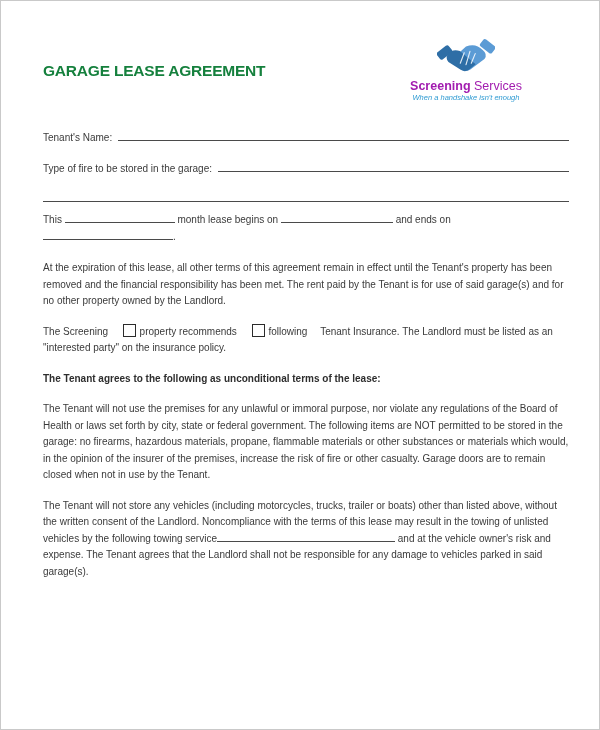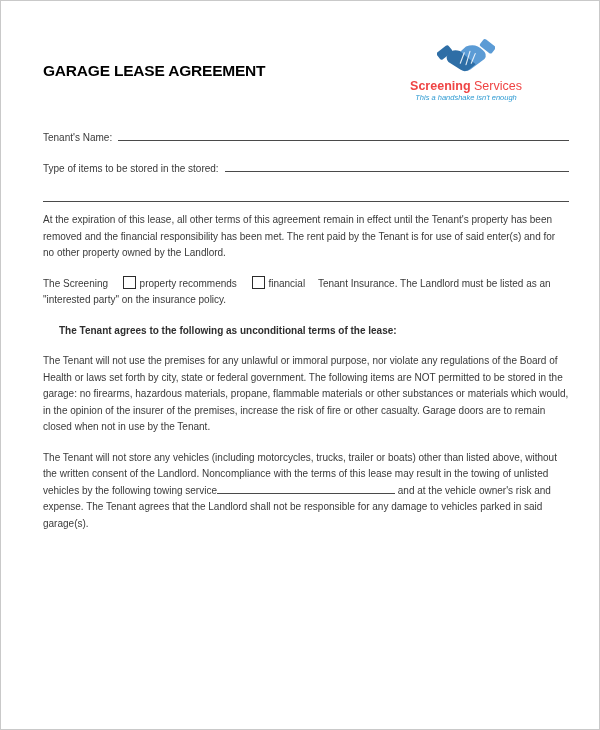--- a/index.html
+++ b/index.html
@@ -24,92 +24,100 @@
     color:var(--ink);
     overflow:hidden;
   }
   
   .header{display:flex;justify-content:space-between;align-items:flex-start;margin-bottom:26px;}
   .doc-title{
     margin:24px 0 0 0;
     font-size:15.5px;
     letter-spacing:-0.2px;
     font-weight:bold;
-    color:#000000;
+    color:#15803d;
   }
   .logo{width:150px;text-align:center;margin-right:28px;}
   .logo svg{display:block;margin:0 auto;}
-  .brand{font-size:12.5px;color:#ef4444;line-height:14px;margin-top:2px;}
+  .brand{font-size:12.5px;color:#a21caf;line-height:14px;margin-top:2px;}
   .brand .b{font-weight:bold;}
   .tagline{font-size:7.5px;font-style:italic;color:var(--tagline-blue);line-height:10px;}
   
   .field-row{display:flex;align-items:baseline;margin-bottom:13px;}
   .flabel{white-space:nowrap;padding-right:6px;}
   .fill-line{flex:1;border-bottom:1px solid var(--line);height:11px;}
   .cont-line{border-bottom:1px solid var(--line);height:11px;margin:2px 0 10px 0;}
   
   .blank{display:inline-block;border-bottom:1px solid var(--line);height:10px;vertical-align:baseline;}
   .w110{width:110px;}.w112{width:112px;}.w130{width:130px;}.w178{width:178px;}
   p{margin:0 0 14px 0;}
   .lease-line{margin-bottom:15px;}
   .checkbox{
     display:inline-block;width:11px;height:11px;
     border:1.2px solid #2b2b2b;background:#fff;
     vertical-align:-2px;margin:0 1px 0 12px;
   }
   .ins-suffix{margin-left:10px;}
-  .terms-heading{font-weight:bold;color:#2e2e2e;margin:0 0 14px 16px;font-size:10px;}
+  .terms-heading{font-weight:bold;color:#2e2e2e;margin:0 0 14px 0;font-size:10px;}
 </style>
 </head>
 <body>
 
 <div class="page">
 
   <div class="header">
     <h1 class="doc-title">GARAGE LEASE AGREEMENT</h1>
 
     <div class="logo">
       <span>
         <svg width="58" height="38" viewBox="0 0 66 42" aria-hidden="true">
           <rect x="0" y="10" width="17" height="10" rx="2.5" transform="rotate(-38 8 15)" style="fill:var(--hand-dark)"></rect>
           <rect x="49" y="3" width="17" height="10" rx="2.5" transform="rotate(38 58 8)" style="fill:var(--hand-light)"></rect>
           <path d="M52 12 Q58 17 54 22 L38 34 Q33 37 28 33.5 L15 24 L33 8 Q44 3.5 52 12 Z" style="fill:var(--hand-light)"></path>
           <path d="M13 16 Q9 21 13 25.5 L27 34.5 Q33 38 38 33 L44 28 L26 13 Q17.5 10.5 13 16 Z" style="fill:var(--hand-dark)"></path>
           <path d="M31 15 L26.5 27 M37.5 13.5 L33 28.5 M43.5 16 L39 27" stroke="#ffffff" stroke-width="1.3" stroke-linecap="round" opacity="0.85" fill="none"></path>
         </svg>
       </span>
       <div class="brand"><span class="b">Screening</span><span> Services</span></div>
-      <div class="tagline">This a handshake isn't enough</div>
+      <div class="tagline">When a handshake isn't enough</div>
     </div>
   </div>
 
   <div class="field-row">
     <span class="flabel">Tenant's Name:</span>
     <span class="fill-line"></span>
   </div>
 
 
 
 
   <div class="field-row">
-    <span class="flabel">Type of items to be stored in the stored:</span>
+    <span class="flabel">Type of fire to be stored in the garage:</span>
     <span class="fill-line"></span>
   </div>
 
   <div class="cont-line"></div>
 
+  <p class="lease-line">
+    <span>This</span>
+    <span class="blank w110"></span>
+    <span>month lease begins on</span>
+    <span class="blank w112"></span>
+    <span>and ends on</span>
+    <span class="blank w130"></span><span>.</span>
+  </p>
 
-  <p>At the expiration of this lease, all other terms of this agreement remain in effect until the Tenant's property has been removed and the financial responsibility has been met.  The rent paid by the Tenant is for use of said enter(s) and for no other property owned by the Landlord.</p>
+  <p>At the expiration of this lease, all other terms of this agreement remain in effect until the Tenant's property has been removed and the financial responsibility has been met.  The rent paid by the Tenant is for use of said garage(s) and for no other property owned by the Landlord.</p>
 
   <p>
     <span>The Screening</span>
     <span class="checkbox"></span>
     <span>property recommends</span>
     <span class="checkbox"></span>
-    <span>financial</span>
+    <span>following</span>
     <span class="ins-suffix">Tenant Insurance.  The Landlord must be listed as an "interested party" on the insurance policy.</span>
   </p>
 
   <p class="terms-heading">The Tenant agrees to the following as unconditional terms of the lease:</p>
 
 
   <p>The Tenant will not use the premises for any unlawful or immoral purpose, nor violate any regulations of the Board of Health or laws set forth by city, state or federal government.  The following items are NOT permitted to be stored in the garage: no firearms, hazardous materials, propane, flammable materials or other substances or materials which would, in the opinion of the insurer of the premises, increase the risk of fire or other casualty. Garage doors are to remain closed when not in use by the Tenant.</p>
 
   <p>
     <span>The Tenant will not store any vehicles (including motorcycles, trucks, trailer or boats) other than listed above, without the written consent of the Landlord.  Noncompliance with the terms of this lease may result in the towing of unlisted vehicles by the following towing service</span><span class="blank w178"></span>

